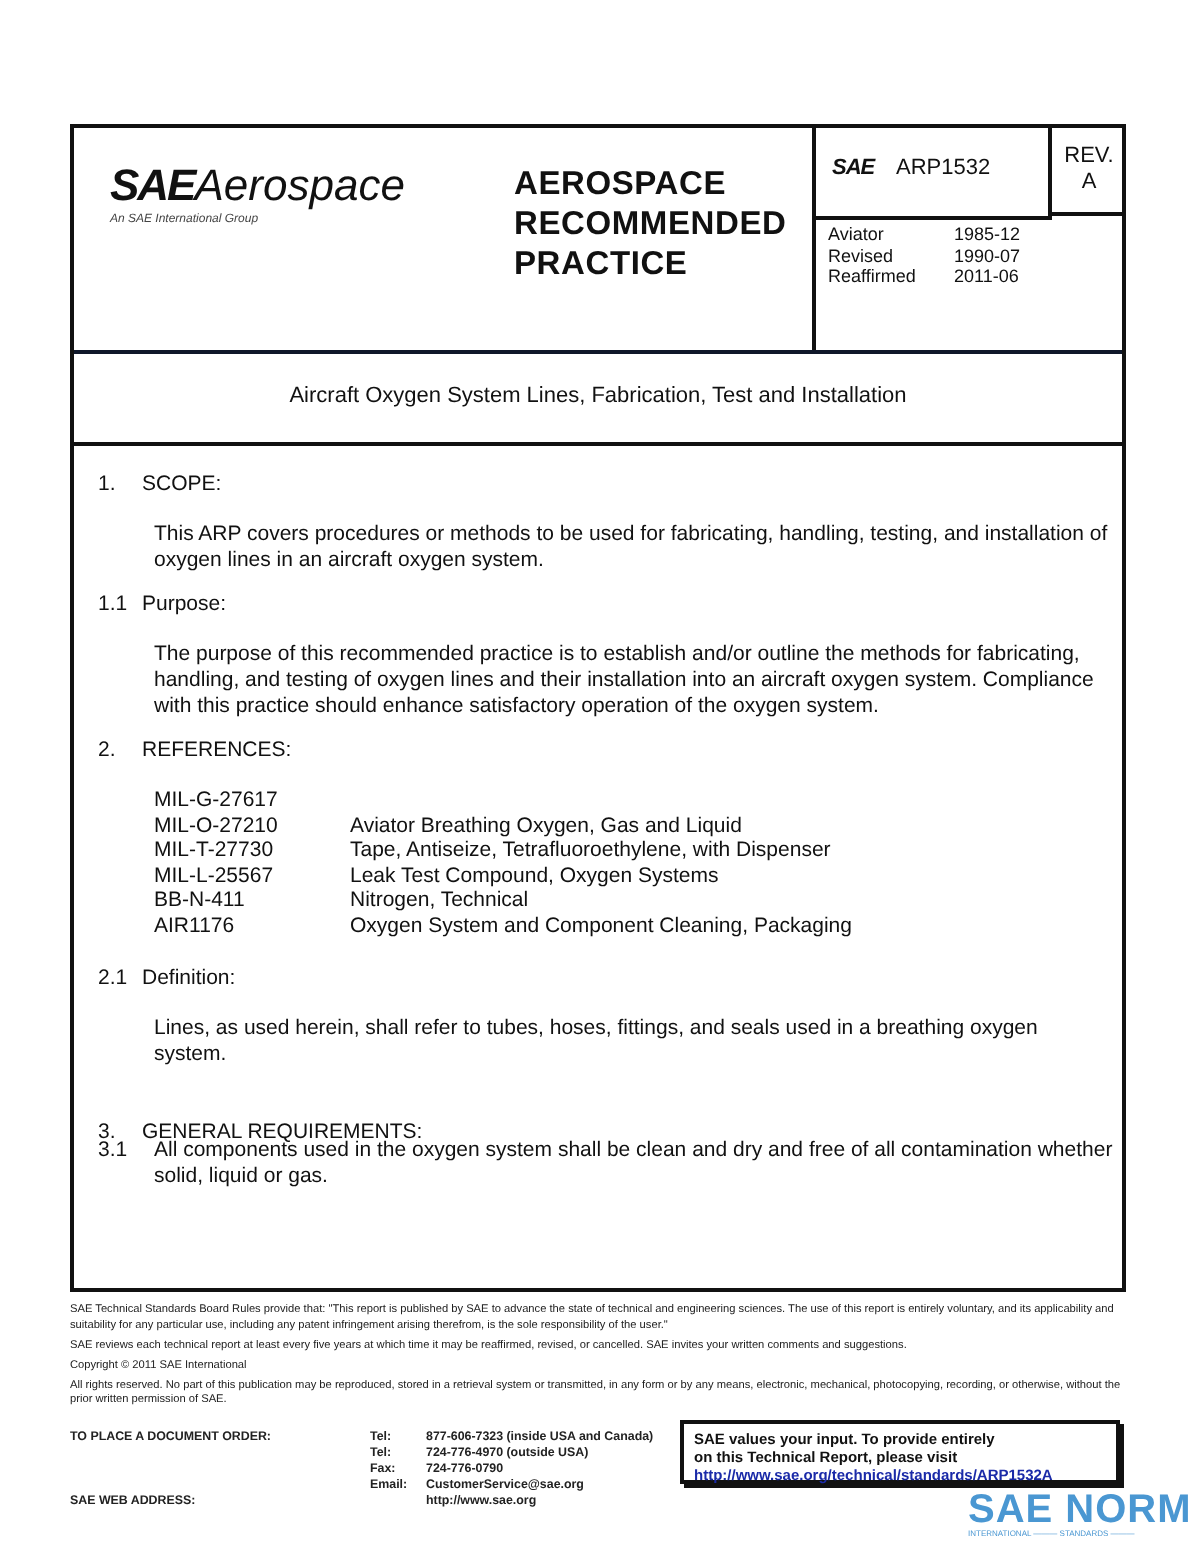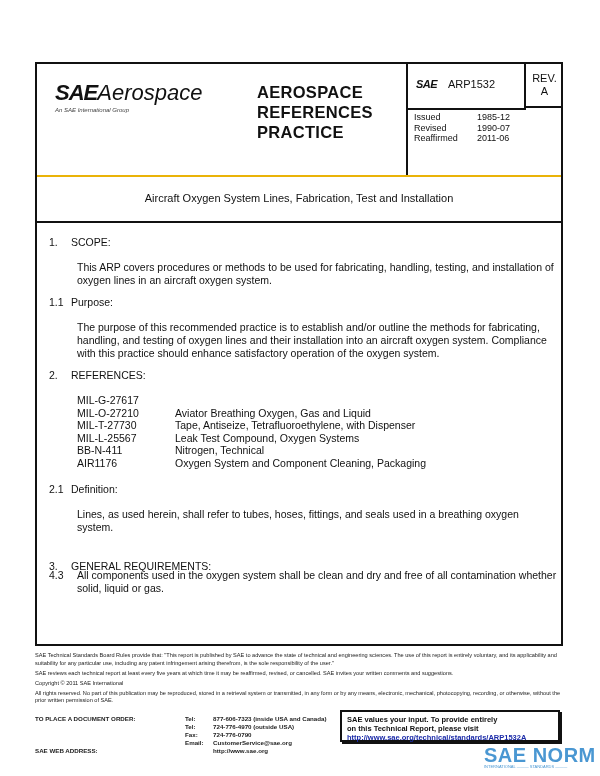--- a/index.html
+++ b/index.html
@@ -1,18 +1,18 @@
 <!DOCTYPE html>
 <html><head>
 <meta charset="utf-8">
 <style>
   html,body{margin:0;padding:0;background:#fff;}
   body{width:600px;height:776px;position:relative;overflow:hidden;font-family:"Liberation Sans",sans-serif;color:#111;}
   .frame{position:absolute;left:35px;top:62px;width:528px;height:584px;border:2px solid #111;box-sizing:border-box;}
-  .header{position:absolute;left:0;top:0;width:524px;height:111px;border-bottom:2px solid #eab308;}
+  .header{position:absolute;left:0;top:0;width:524px;height:111px;border-bottom:2px solid #0f172a;}
   .logo{position:absolute;left:18px;top:16px;}
   .logo .sae{font-weight:bold;font-style:italic;font-size:22px;letter-spacing:-1px;color:#111;}
   .logo .aero{font-style:italic;font-size:22px;color:#111;}
   .logo .sub{font-size:6px;font-style:italic;color:#444;margin-top:1px;}
   .arp-title{position:absolute;left:220px;top:18px;font-weight:bold;font-size:16.5px;line-height:20px;letter-spacing:0.3px;}
   .rightbox{position:absolute;left:369px;top:0;width:155px;height:111px;border-left:2px solid #111;}
   .docnum{position:absolute;left:0;top:0;width:116px;height:44px;border-bottom:2px solid #111;border-right:2px solid #111;}
   .docnum .saemini{position:absolute;left:8px;top:14px;font-weight:bold;font-style:italic;font-size:11px;letter-spacing:-0.5px;}
   .docnum .num{position:absolute;left:40px;top:14px;font-size:11px;}
   .rev{position:absolute;left:118px;top:0;width:37px;height:44px;border-bottom:2px solid #111;text-align:center;font-size:11px;line-height:13px;padding-top:8px;box-sizing:border-box;}
@@ -42,35 +42,35 @@
 <body>
 
 <div class="frame">
   <div class="header">
     <div class="logo">
       <div><span class="sae">SAE</span><span class="aero">Aerospace</span></div>
       <div class="sub">An SAE International Group</div>
     </div>
     <div class="arp-title">
       <div>AEROSPACE</div>
-      <div>REFERENCES</div>
+      <div>RECOMMENDED</div>
       <div>PRACTICE</div>
     </div>
     <div class="rightbox">
       <div class="docnum">
         <span class="saemini">SAE</span>
         <span class="num">ARP1532</span>
       </div>
       <div class="rev">
         <div>REV.</div>
         <div>A</div>
       </div>
       <div class="dates">
         <div class="row">
-            <span class="k">Issued</span>
+            <span class="k">Aviator</span>
             <span>1985-12</span>
           </div>
         <div class="row">
             <span class="k">Revised</span>
             <span>1990-07</span>
           </div>
         <div class="row">
             <span class="k">Reaffirmed</span>
             <span>2011-06</span>
           </div>
@@ -113,21 +113,21 @@
           <span class="c">AIR1176</span>
           <span>Oxygen System and Component Cleaning, Packaging</span>
         </div>
     </div>
 
     <div class="sec" style="top:247px"><span class="n">2.1</span><span>Definition:</span></div>
     <div class="para" style="top:272px">Lines, as used herein, shall refer to tubes, hoses, fittings, and seals used in a breathing oxygen system.</div>
 
     <div class="sec" style="top:324px"><span class="n">3.</span><span>GENERAL REQUIREMENTS:</span></div>
 
-    <div class="sec" style="top:333px"><span class="n">4.3</span></div>
+    <div class="sec" style="top:333px"><span class="n">3.1</span></div>
     <div class="para" style="top:333px">All components used in the oxygen system shall be clean and dry and free of all contamination whether solid, liquid or gas.</div>
   </div>
 </div>
 
 <div class="footer">
   <p>SAE Technical Standards Board Rules provide that: "This report is published by SAE to advance the state of technical and engineering sciences. The use of this report is entirely voluntary, and its applicability and suitability for any particular use, including any patent infringement arising therefrom, is the sole responsibility of the user."</p>
   <p>SAE reviews each technical report at least every five years at which time it may be reaffirmed, revised, or cancelled. SAE invites your written comments and suggestions.</p>
   <p>Copyright © 2011 SAE International</p>
   <p>All rights reserved. No part of this publication may be reproduced, stored in a retrieval system or transmitted, in any form or by any means, electronic, mechanical, photocopying, recording, or otherwise, without the prior written permission of SAE.</p>
 </div>

